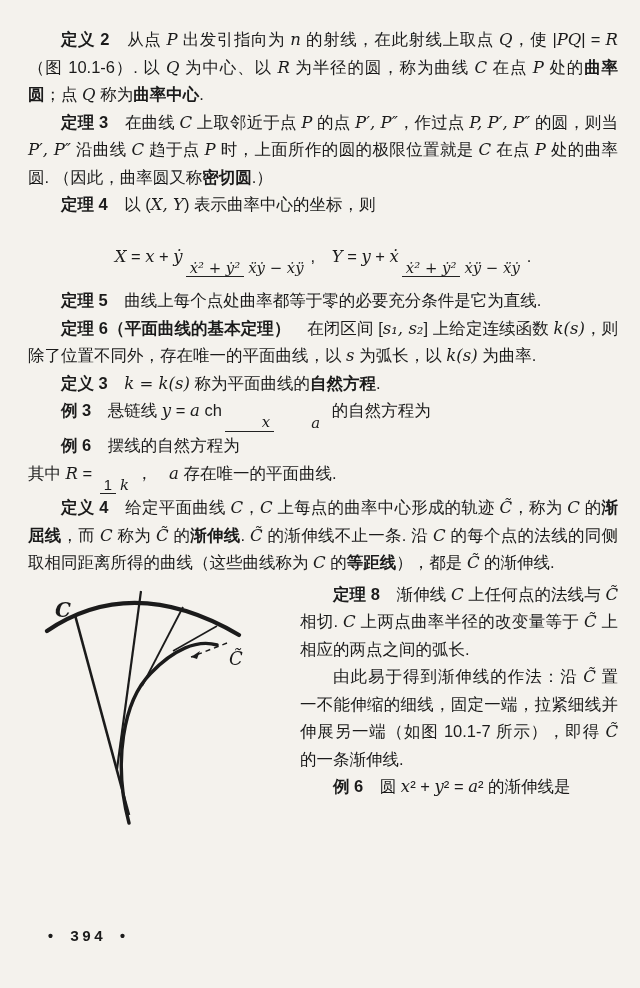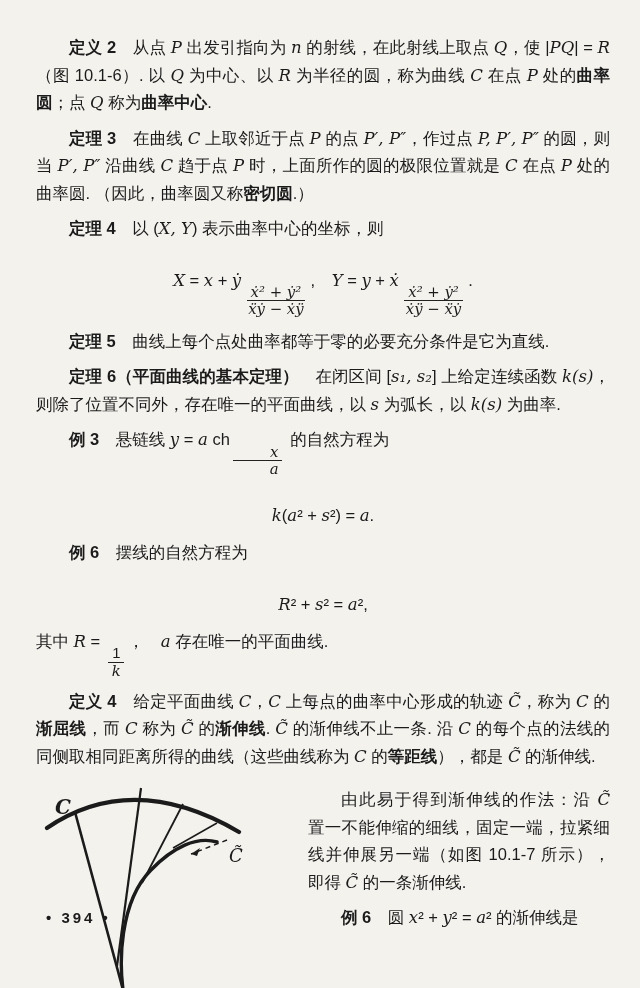--- a/index.html
+++ b/index.html
@@ -12,65 +12,64 @@
   }
   .page{
     position:relative;
     width:640px;height:988px;
     padding:26px 22px 0 28px;
     box-sizing:border-box;
     font-size:16.5px;
     line-height:27.5px;
     text-align:justify;
   }
-  .para{margin:8px;}
+  .para{margin:0;}
   .para.indent{text-indent:2em;}
   .para.center{text-align:center;text-indent:0;margin:24px 0 10px;}
   span.b{font-weight:bold;}
   span.m{font-family:"DejaVu Serif","Liberation Serif",serif;font-style:italic;}
   .frac{
-    display:inline-flex;flex-direction:column;align-items:center;
+    display:inline-flex;flex-direction:row;align-items:center;
     vertical-align:-0.75em;margin:0 3px;line-height:1.12;font-size:0.9em;justify-content:space-between;
   }
   .frac .num{padding:0 4px;border-bottom:1.4px solid #222;}
   .frac .den{padding:0 4px;}
   .figrow{display:flex;margin-top:4px;}
   .figure{width:268px;flex:0 0 268px;text-align:center;}
   .figure svg{display:block;margin:6px auto 0;}
   .rightcol{flex:1;padding-left:4px;}
   .pagenum{
-    position:absolute;left:46px;top:904px;
-    font-weight:bold;font-size:15px;letter-spacing:3px;
+    position:absolute;left:46px;top:924px;
+    font-weight:bold;font-size:15px;letter-spacing:3px;font-family:Liberation Mono, monospace;
   }
 </style>
 </head>
 <body>
 
 <div class="page">
 
   <div>
       <div class="para indent"><span class="b">定义 2</span><span>　从点 </span><span class="m">P</span><span> 出发引指向为 </span><span class="m">n</span><span> 的射线，在此射线上取点 </span><span class="m">Q</span><span>，使 |</span><span class="m">PQ</span><span>| = </span><span class="m">R</span><span>（图 10.1-6）. 以 </span><span class="m">Q</span><span> 为中心、以 </span><span class="m">R</span><span> 为半径的圆，称为曲线 </span><span class="m">C</span><span> 在点 </span><span class="m">P</span><span> 处的</span><span class="b">曲率圆</span><span>；点 </span><span class="m">Q</span><span> 称为</span><span class="b">曲率中心</span><span>.</span></div>
       <div class="para indent"><span class="b">定理 3</span><span>　在曲线 </span><span class="m">C</span><span> 上取邻近于点 </span><span class="m">P</span><span> 的点 </span><span class="m">P′, P″</span><span>，作过点 </span><span class="m">P, P′, P″</span><span> 的圆，则当 </span><span class="m">P′, P″</span><span> 沿曲线 </span><span class="m">C</span><span> 趋于点 </span><span class="m">P</span><span> 时，上面所作的圆的极限位置就是 </span><span class="m">C</span><span> 在点 </span><span class="m">P</span><span> 处的曲率圆. （因此，曲率圆又称</span><span class="b">密切圆</span><span>.）</span></div>
       <div class="para indent"><span class="b">定理 4</span><span>　以 (</span><span class="m">X, Y</span><span>) 表示曲率中心的坐标，则</span></div>
       <div class="para center"><span class="m">X</span><span> = </span><span class="m">x</span><span> + </span><span class="m">ẏ</span><span class="frac">
           <span class="num"><span class="m">ẋ² + ẏ²</span></span>
           <span class="den"><span class="m">ẍẏ − ẋÿ</span></span>
         </span><span>,　</span><span class="m">Y</span><span> = </span><span class="m">y</span><span> + </span><span class="m">ẋ</span><span class="frac">
           <span class="num"><span class="m">ẋ² + ẏ²</span></span>
           <span class="den"><span class="m">ẋÿ − ẍẏ</span></span>
         </span><span>.</span></div>
       <div class="para indent"><span class="b">定理 5</span><span>　曲线上每个点处曲率都等于零的必要充分条件是它为直线.</span></div>
       <div class="para indent"><span class="b">定理 6（平面曲线的基本定理）</span><span>　在闭区间 [</span><span class="m">s₁, s₂</span><span>] 上给定连续函数 </span><span class="m">k(s)</span><span>，则除了位置不同外，存在唯一的平面曲线，以 </span><span class="m">s</span><span> 为弧长，以 </span><span class="m">k(s)</span><span> 为曲率.</span></div>
+      <div class="para indent"><span class="b">定义 3</span><span>　</span><span class="m">k = k(s)</span><span> 称为平面曲线的</span><span class="b">自然方程</span><span>.</span></div>
       <div class="para indent"><span class="b">例 3</span><span>　悬链线 </span><span class="m">y</span><span> = </span><span class="m">a</span><span> ch</span><span class="frac">
           <span class="num"><span class="m">x</span></span>
           <span class="den"><span class="m">a</span></span>
         </span><span> 的自然方程为</span></div>
-      <div class="para center"><span class="m">k</span><span>(</span><span class="m">a</span><span>² + </span><span class="m">s</span><span>²) = </span><span class="m">a</span><span>.</span></div>
       <div class="para indent"><span class="b">例 6</span><span>　摆线的自然方程为</span></div>
-      <div class="para center"><span class="m">R</span><span>² + </span><span class="m">s</span><span>² = </span><span class="m">a</span><span>²,</span></div>
       <div class="para flush"><span>其中 </span><span class="m">R</span><span> = </span><span class="frac">
           <span class="num"><span>1</span></span>
           <span class="den"><span class="m">k</span></span>
         </span><span>，　</span><span class="m">a</span><span> 存在唯一的平面曲线.</span></div>
       <div class="para indent"><span class="b">定义 4</span><span>　给定平面曲线 </span><span class="m">C</span><span>，</span><span class="m">C</span><span> 上每点的曲率中心形成的轨迹 </span><span class="m">C̃</span><span>，称为 </span><span class="m">C</span><span> 的</span><span class="b">渐屈线</span><span>，而 </span><span class="m">C</span><span> 称为 </span><span class="m">C̃</span><span> 的</span><span class="b">渐伸线</span><span>. </span><span class="m">C̃</span><span> 的渐伸线不止一条. 沿 </span><span class="m">C</span><span> 的每个点的法线的同侧取相同距离所得的曲线（这些曲线称为 </span><span class="m">C</span><span> 的</span><span class="b">等距线</span><span>），都是 </span><span class="m">C̃</span><span> 的渐伸线.</span></div>
     </div>
 
   <div class="figrow">
 
     <div class="figure">
@@ -88,19 +87,20 @@
         <line x1="152" y1="20" x2="111" y2="99" stroke="#1b1b1b" stroke-width="1.8"></line>
         <line x1="186" y1="39" x2="142" y2="64" stroke="#1b1b1b" stroke-width="1.5"></line>
 
         <text x="24" y="30" font-family="DejaVu Serif, serif" font-style="italic" font-weight="bold" font-size="20" fill="#1b1b1b">C</text>
         <text x="198" y="78" font-family="DejaVu Serif, serif" font-style="italic" font-size="18" fill="#1b1b1b">C̃</text>
       </svg>
 
     </div>
 
     <div class="rightcol">
+        <div class="para indent"><span class="b">定理 8</span><span>　渐伸线 </span><span class="m">C</span><span> 上任何点的法线与 </span><span class="m">C̃</span><span> 相切. </span><span class="m">C</span><span> 上两点曲率半径的改变量等于 </span><span class="m">C̃</span><span> 上相应的两点之间的弧长.</span></div>
         <div class="para indent"><span>由此易于得到渐伸线的作法：沿 </span><span class="m">C̃</span><span> 置一不能伸缩的细线，固定一端，拉紧细线并伸展另一端（如图 10.1-7 所示），即得 </span><span class="m">C̃</span><span> 的一条渐伸线.</span></div>
         <div class="para indent"><span class="b">例 6</span><span>　圆 </span><span class="m">x</span><span>² + </span><span class="m">y</span><span>² = </span><span class="m">a</span><span>² 的渐伸线是</span></div>
       </div>
   </div>
 
   <div class="pagenum">• 394 •</div>
 </div>
 
 </body></html>

